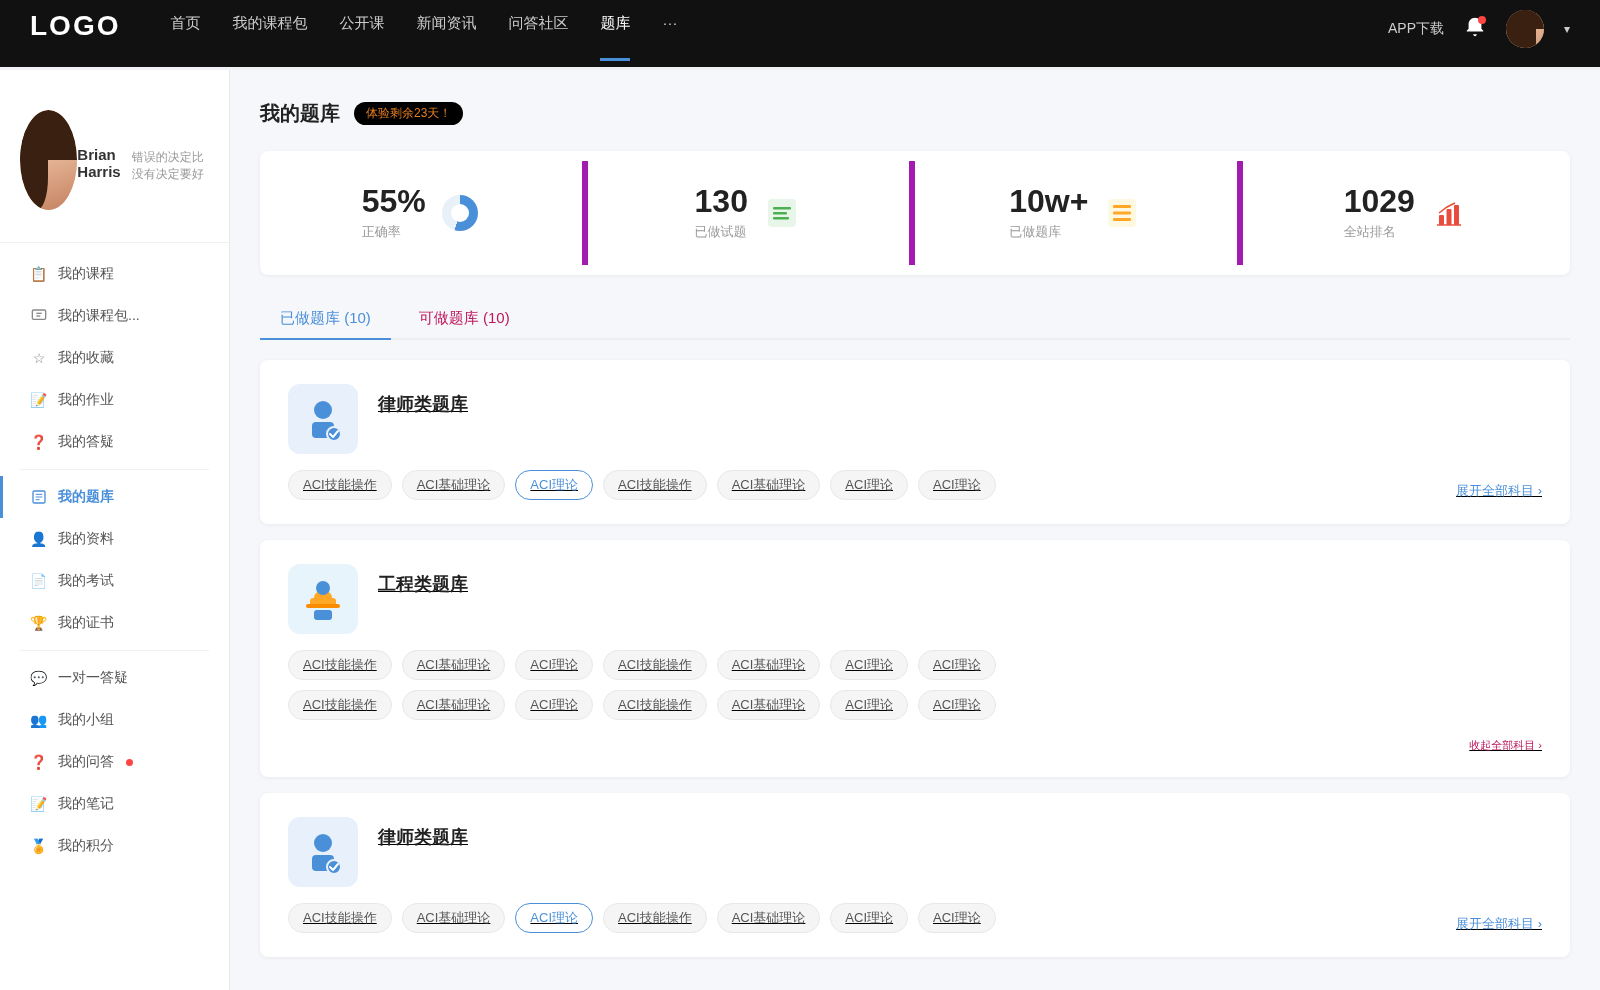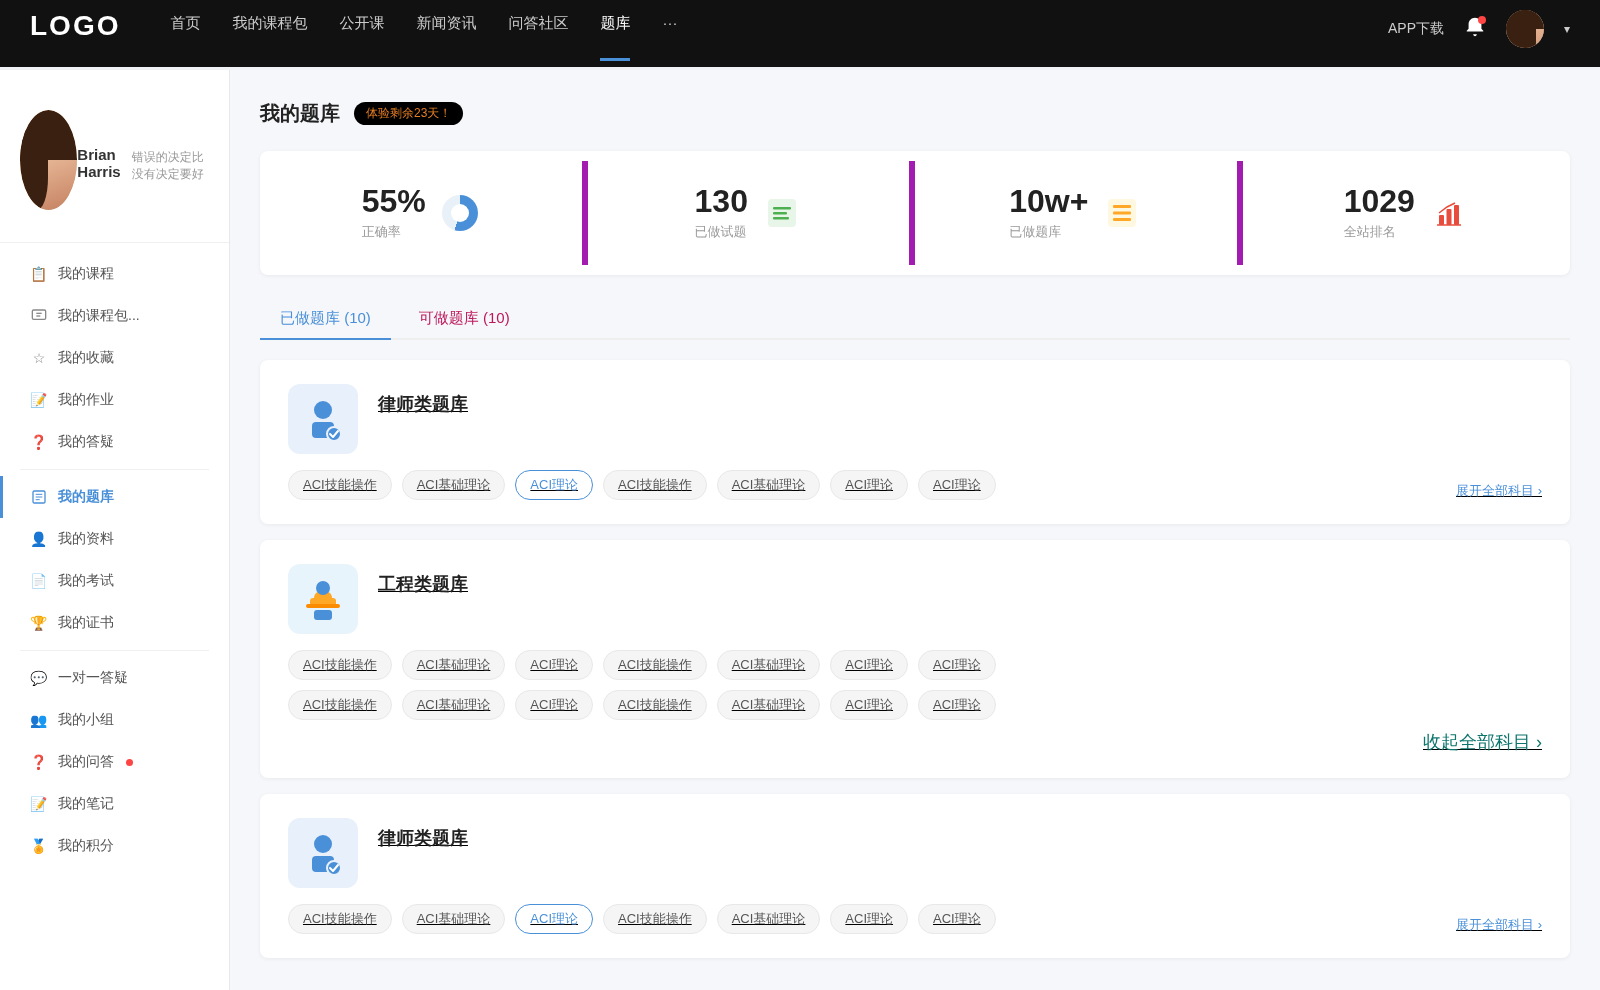--- a/index.html
+++ b/index.html
@@ -347,24 +347,24 @@
       font-size: 13px;
       cursor: pointer;
       white-space: nowrap;
       display: flex;
       align-items: center;
       gap: 3px;
       align-self: flex-end;
     }
     .collapse-link {
       text-align: right;
-      color: #0f766e;
-      font-size: 18px;
-      cursor: pointer;
-      margin-top: 10px;
+      color: #be185d;
+      font-size: 11px;
+      cursor: pointer;
+      margin-top: 18px;
     }
 
     
     .engineer-icon-wrapper {
       width: 70px; height: 70px;
       border-radius: 12px;
       background: #e8f4fb;
       display: flex; align-items: center; justify-content: center;
     }
 

